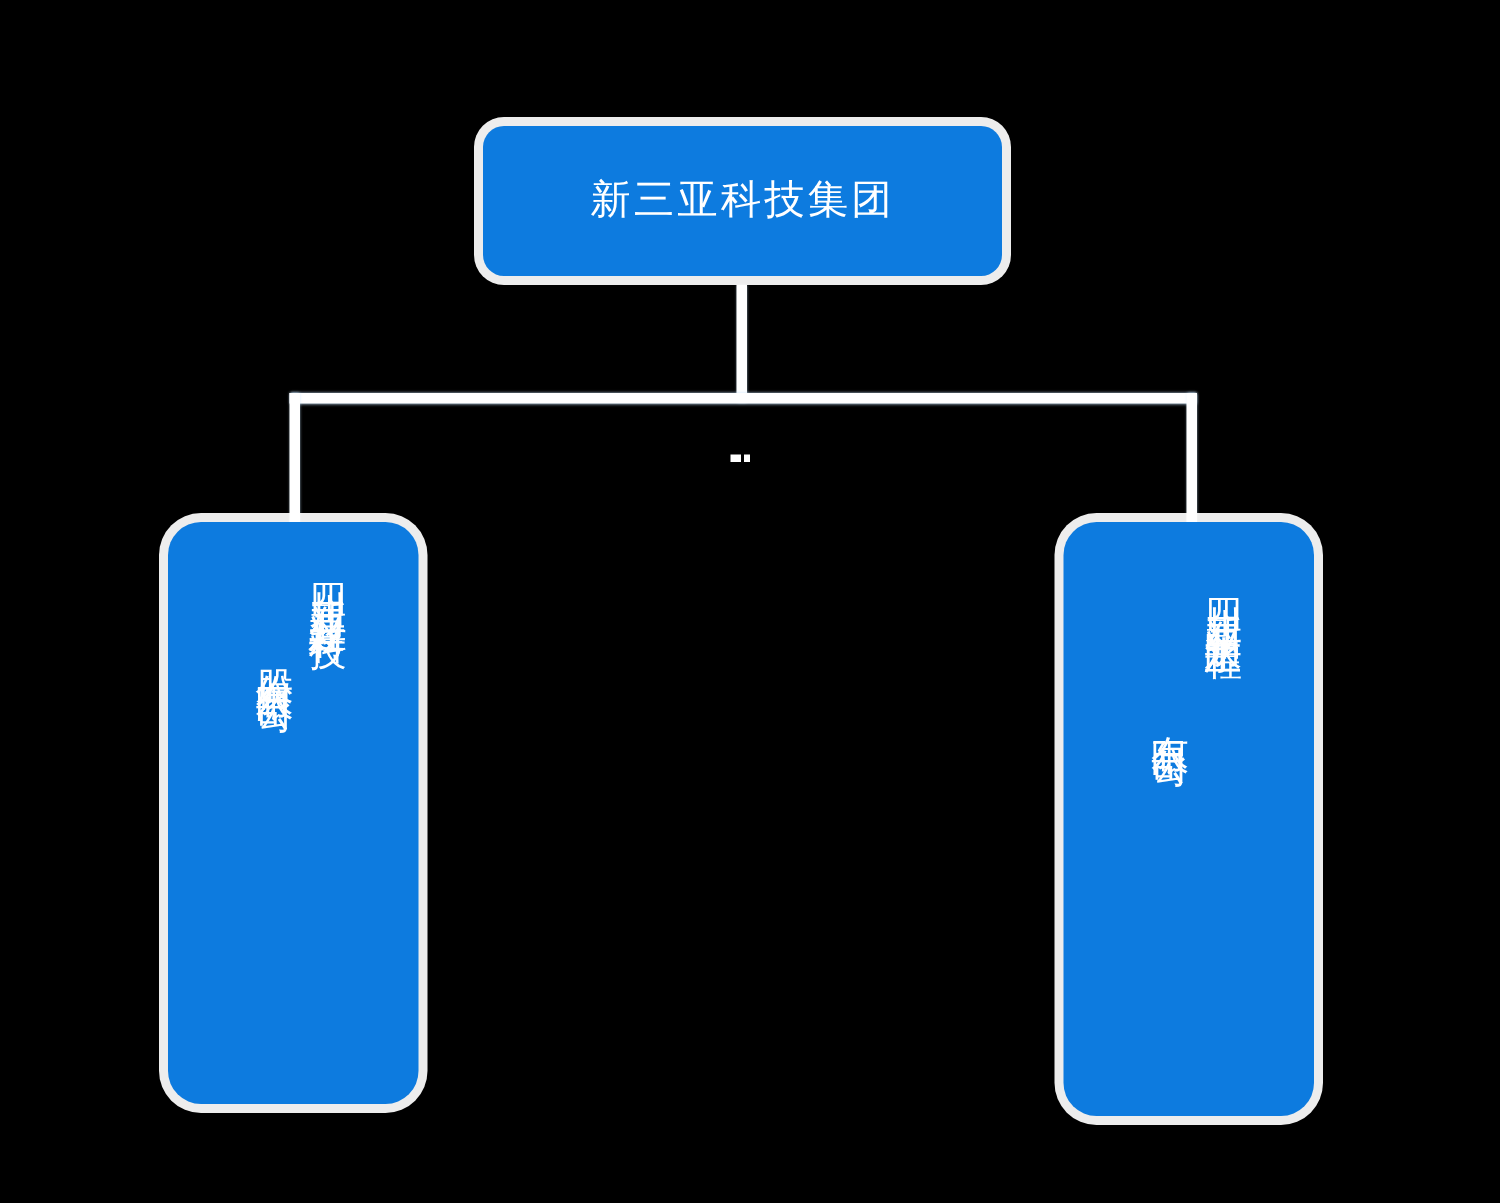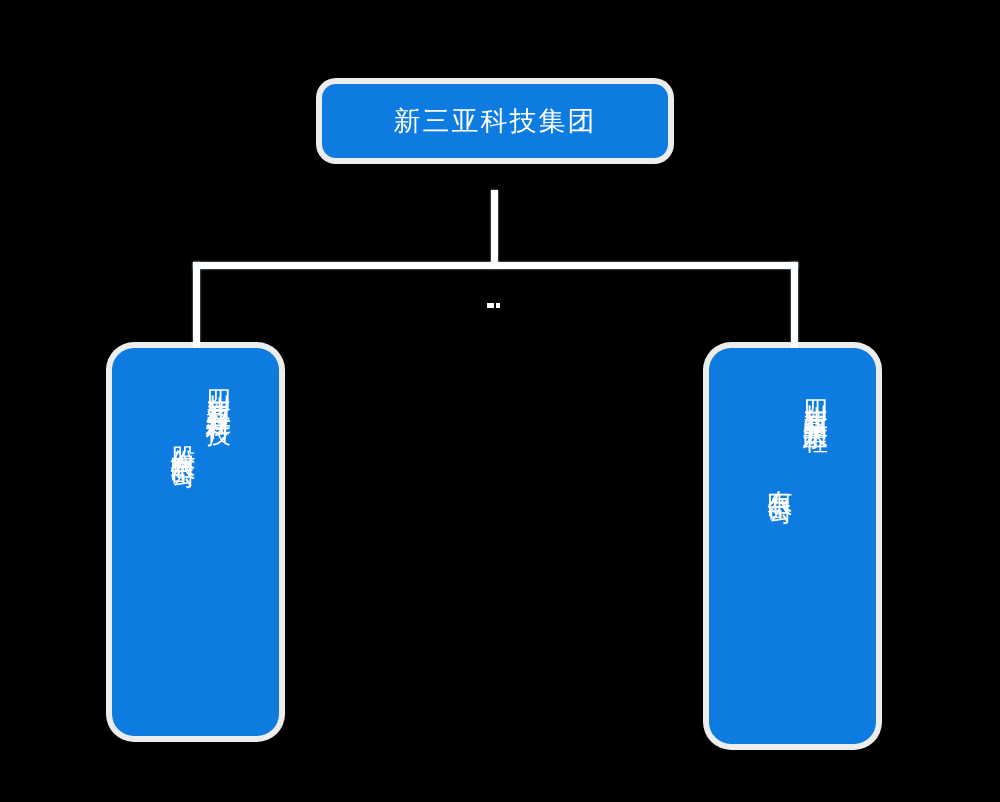--- a/index.html
+++ b/index.html
@@ -66,21 +66,21 @@
     display: flex;
     align-items: center;
     justify-content: center;
     box-shadow: 0 0 0 6px rgba(255,255,255,0.93);
   }
 
   .node-root {
     left: 322px;
     top: 84px;
     width: 346px;
-    height: 74px;
+    height: 100px;
     border-radius: 14px;
   }
   .node-root .node-label {
     font-size: 27px;
     letter-spacing: 2px;
     line-height: 1.2;
     white-space: nowrap;
   }
 
   .node-child {

